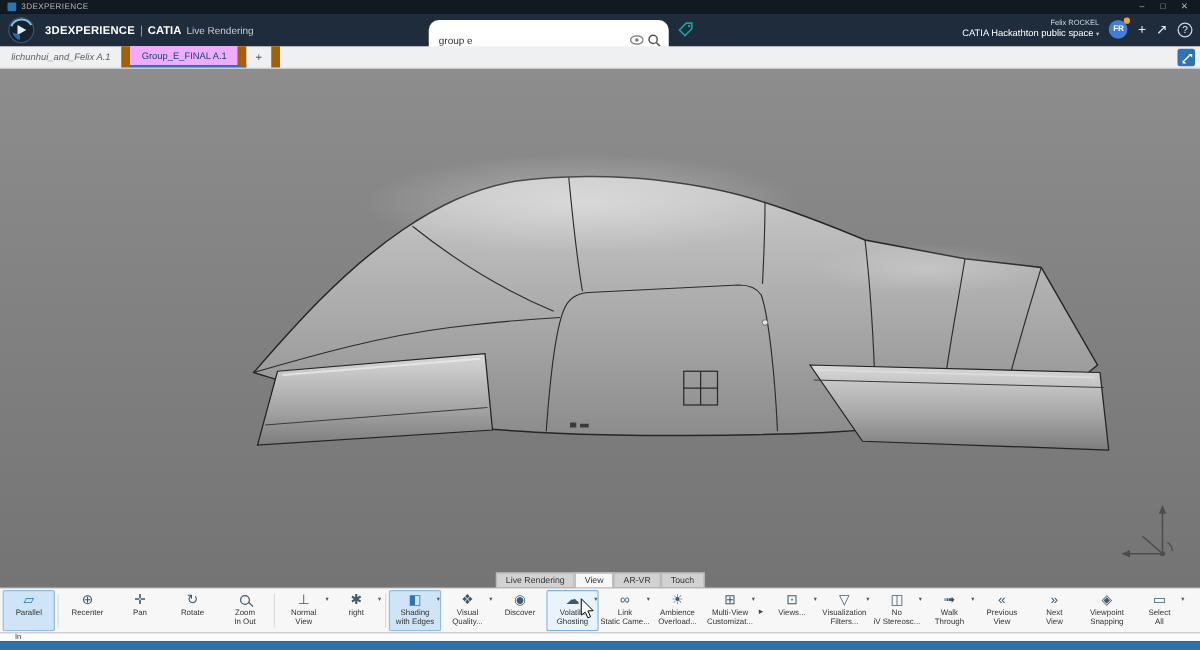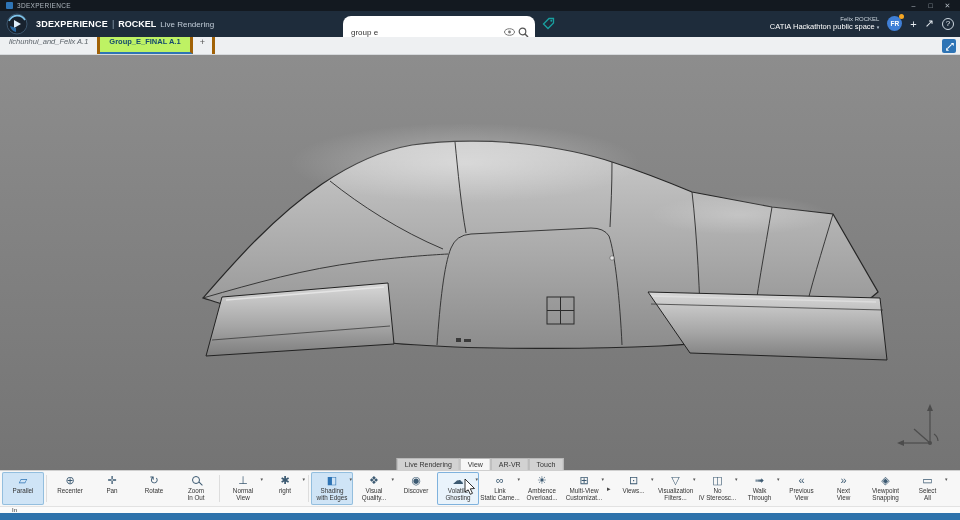--- a/index.html
+++ b/index.html
@@ -30,22 +30,22 @@
 .uname{font-size:6px;color:#cdd6de}
 .uspace{font-size:7.5px;color:#fff;white-space:nowrap;cursor:default}
 .wcaret{font-size:5px;color:#b9c6d2}
 .avatar{width:15px;height:15px;border-radius:50%;background:#3f7fd6;position:relative;display:flex;align-items:center;justify-content:center;font-size:6.5px;font-weight:bold}
 .notif{position:absolute;right:-2px;top:-2px;width:5px;height:5px;border-radius:50%;background:#f5a623}
 .hic{font-size:11px;color:#e7edf2;cursor:default}
 .help{font-size:8px;border:1px solid #cfd9e2;border-radius:50%;width:12px;height:12px;display:flex;align-items:center;justify-content:center}
 
 
 .tabbar{height:18px;background:#eef0f2;display:flex;align-items:stretch;position:relative;border-bottom:1px solid #d6d9dc}
-.dtab{display:flex;padding:0 9px;font-size:7.5px;font-style:italic;color:#5a6168;border-right:3px solid #a16207;cursor:default;white-space:nowrap}
-.dtab.active{font-style:normal;font-weight:bold;color:#14496f;background:#bef264;border-bottom:2px solid #2e74b5}
+.dtab{display:flex;align-items:center;padding:0 9px;font-size:7.5px;font-style:italic;color:#5a6168;border-right:7px solid #a16207;cursor:default;white-space:nowrap}
+.dtab.active{font-style:normal;font-weight:normal;color:#14496f;background:#f0abfc;border-bottom:2px solid #2e74b5}
 .dtab.add{font-style:normal;font-size:9px;color:#555;padding:0 7px}
 .expandbtn{position:absolute;right:4px;top:2px;width:14px;height:14px;background:#2e74b5;border-radius:2px;display:flex;align-items:center;justify-content:center;cursor:default}
 
 
 .viewport{height:415px;position:relative}
 .viewport svg.scene{display:block}
 .vptabs{position:absolute;left:50%;transform:translateX(-50%);bottom:0;display:flex}
 .vtab{font-size:7px;color:#333;background:#d2d2d2;border:1px solid #b8b8b8;border-bottom:none;padding:2px 7px;cursor:default;white-space:nowrap}
 .vtab.active{background:#f7f7f7}
 
@@ -89,21 +89,21 @@
     <svg width="22" height="22" viewBox="0 0 22 22">
       <circle cx="11" cy="11" r="10" fill="#18222e" stroke="#3c556c" stroke-width="1"></circle>
       <path d="M3,8 A9,9 0 0 1 19,7" stroke="#7fc4ea" stroke-width="1.6" fill="none"></path>
       <path d="M8,7 L15,11 L8,15 Z" fill="#dfeefb"></path>
       <path d="M4,13 A8,8 0 0 0 10,19 L10,15 Z" fill="#2e75b6" opacity=".85"></path>
     </svg>
   </div>
   <div class="brand">
     <span class="b1">3DEXPERIENCE</span>
     <span class="bsep">|</span>
-    <span class="b2">ROCKEL</span>
+    <span class="b2">CATIA</span>
     <span class="b3">Live Rendering</span>
   </div>
   <div class="search">
     <input class="search-input" value="group e" style="">
     <span class="s-eye">
       <svg width="11" height="8" viewBox="0 0 11 8">
           <ellipse cx="5.5" cy="4" rx="5" ry="3.3" fill="none" stroke="#777" stroke-width="1"></ellipse>
           <circle cx="5.5" cy="4" r="1.4" fill="#777"></circle>
         </svg>
     </span>

